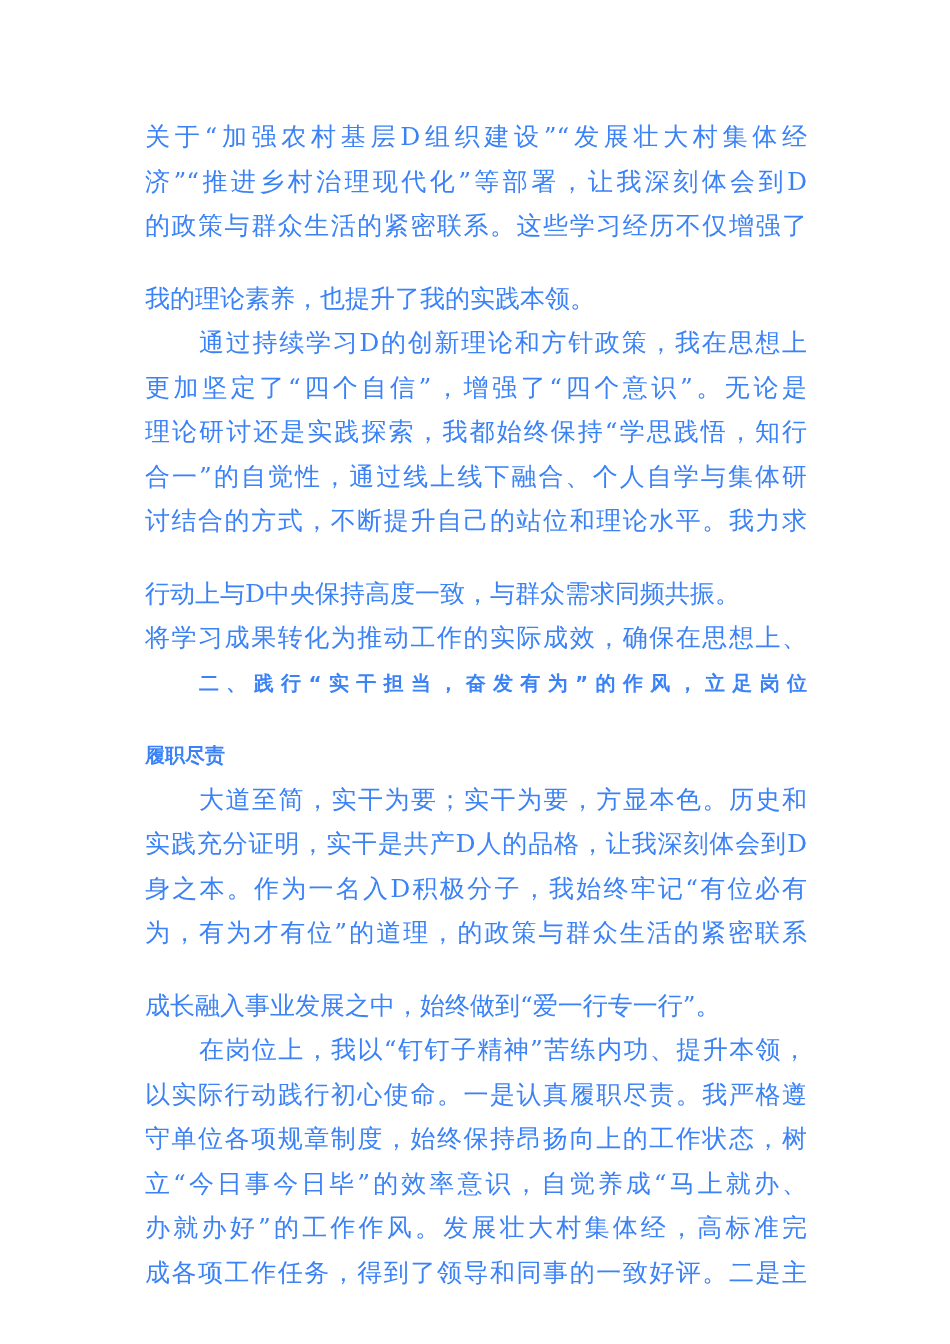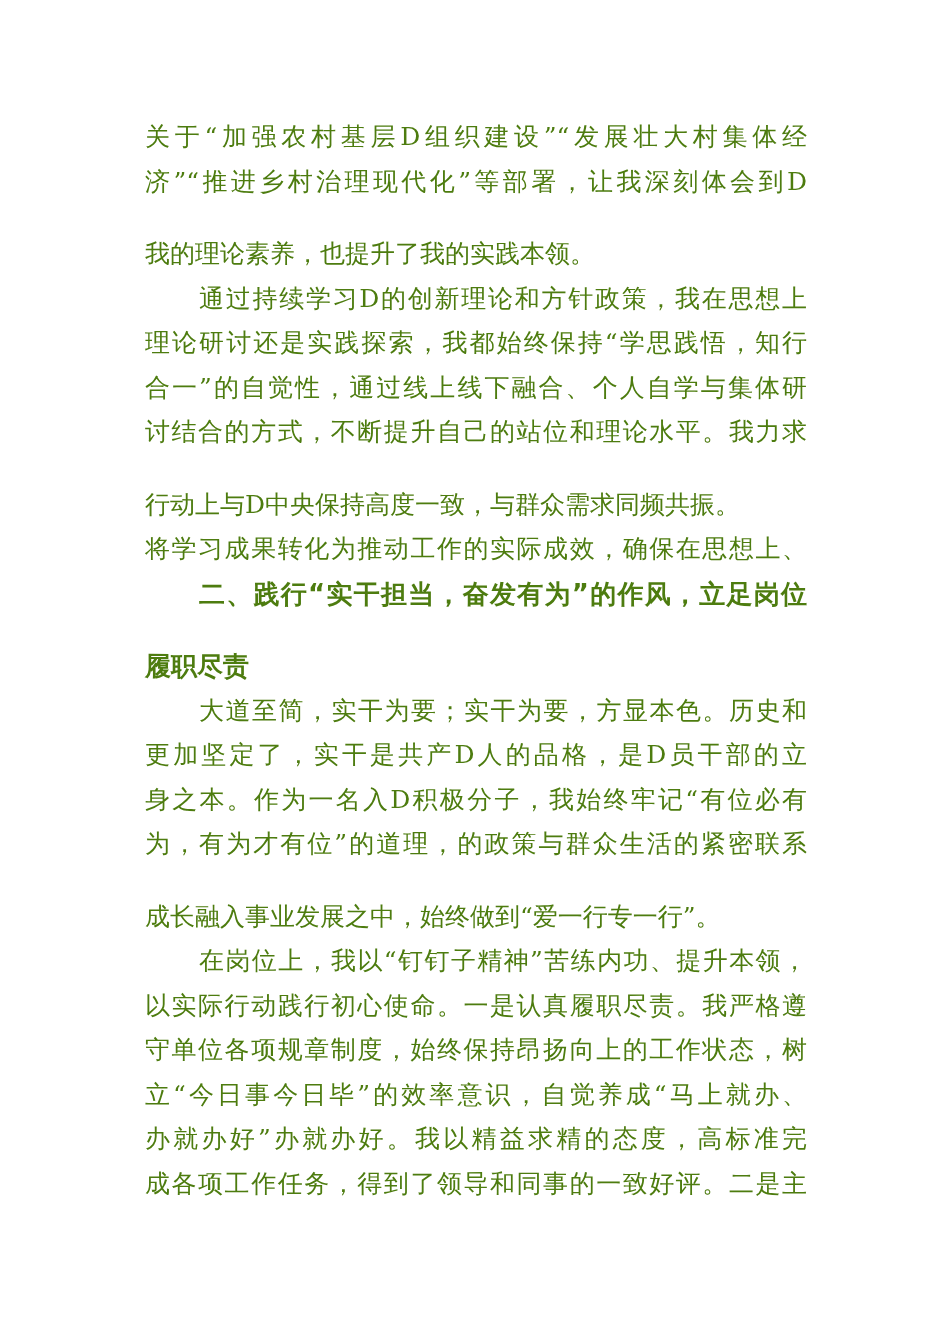--- a/index.html
+++ b/index.html
@@ -11,21 +11,21 @@
       width: 950px;
       height: 1344px;
       position: relative;
       overflow: hidden;
     }
     .page {
       position: absolute;
       left: 145px;
       top: 115px;
       width: 662px;
-      color: #4d7c0f;
+      color: #3b82f6;
       font-family: "DejaVu Serif", "Liberation Serif", serif;
       font-size: 25px;
       line-height: 44.5px;
     }
     .line {
       display: block;
       white-space: nowrap;
       height: 44.5px;
       text-align: justify;
       text-align-last: justify;
@@ -34,59 +34,61 @@
     .line.last {
       text-align-last: left;
       margin-top: 28px;
     }
     .line.indent {
       padding-left: 54px;
     }
     .heading .line {
       font-family: "DejaVu Sans", "Liberation Sans", sans-serif;
       font-weight: bold;
-      font-size: 26px;
+      font-size: 20px;
     }
     .para { display: block; }
   </style>
 </head>
 <body>
 
 <div class="page">
 
   <div class="para">
     <span class="line">关于“加强农村基层D组织建设”“发展壮大村集体经</span>
     <span class="line">济”“推进乡村治理现代化”等部署，让我深刻体会到D</span>
+    <span class="line">的政策与群众生活的紧密联系。这些学习经历不仅增强了</span>
     <span class="line last">我的理论素养，也提升了我的实践本领。</span>
   </div>
 
   <div class="para">
     <span class="line indent">通过持续学习D的创新理论和方针政策，我在思想上</span>
+    <span class="line">更加坚定了“四个自信”，增强了“四个意识”。无论是</span>
     <span class="line">理论研讨还是实践探索，我都始终保持“学思践悟，知行</span>
     <span class="line">合一”的自觉性，通过线上线下融合、个人自学与集体研</span>
     <span class="line">讨结合的方式，不断提升自己的站位和理论水平。我力求</span>
     <span class="line last">行动上与D中央保持高度一致，与群众需求同频共振。</span>
     <span class="line">将学习成果转化为推动工作的实际成效，确保在思想上、</span>
   </div>
 
   <div class="para heading">
     <span class="line indent">二、践行“实干担当，奋发有为”的作风，立足岗位</span>
     <span class="line last">履职尽责</span>
   </div>
 
   <div class="para">
     <span class="line indent">大道至简，实干为要；实干为要，方显本色。历史和</span>
-    <span class="line">更加坚定了，实干是共产D人的品格，是D员干部的立</span>
+    <span class="line">实践充分证明，实干是共产D人的品格，让我深刻体会到D</span>
     <span class="line">身之本。作为一名入D积极分子，我始终牢记“有位必有</span>
     <span class="line">为，有为才有位”的道理，的政策与群众生活的紧密联系</span>
     <span class="line last">成长融入事业发展之中，始终做到“爱一行专一行”。</span>
   </div>
 
   <div class="para">
     <span class="line indent">在岗位上，我以“钉钉子精神”苦练内功、提升本领，</span>
     <span class="line">以实际行动践行初心使命。一是认真履职尽责。我严格遵</span>
     <span class="line">守单位各项规章制度，始终保持昂扬向上的工作状态，树</span>
     <span class="line">立“今日事今日毕”的效率意识，自觉养成“马上就办、</span>
-    <span class="line">办就办好”办就办好。我以精益求精的态度，高标准完</span>
+    <span class="line">办就办好”的工作作风。发展壮大村集体经，高标准完</span>
     <span class="line">成各项工作任务，得到了领导和同事的一致好评。二是主</span>
   </div>
 
 </div>
 
 </body></html>

